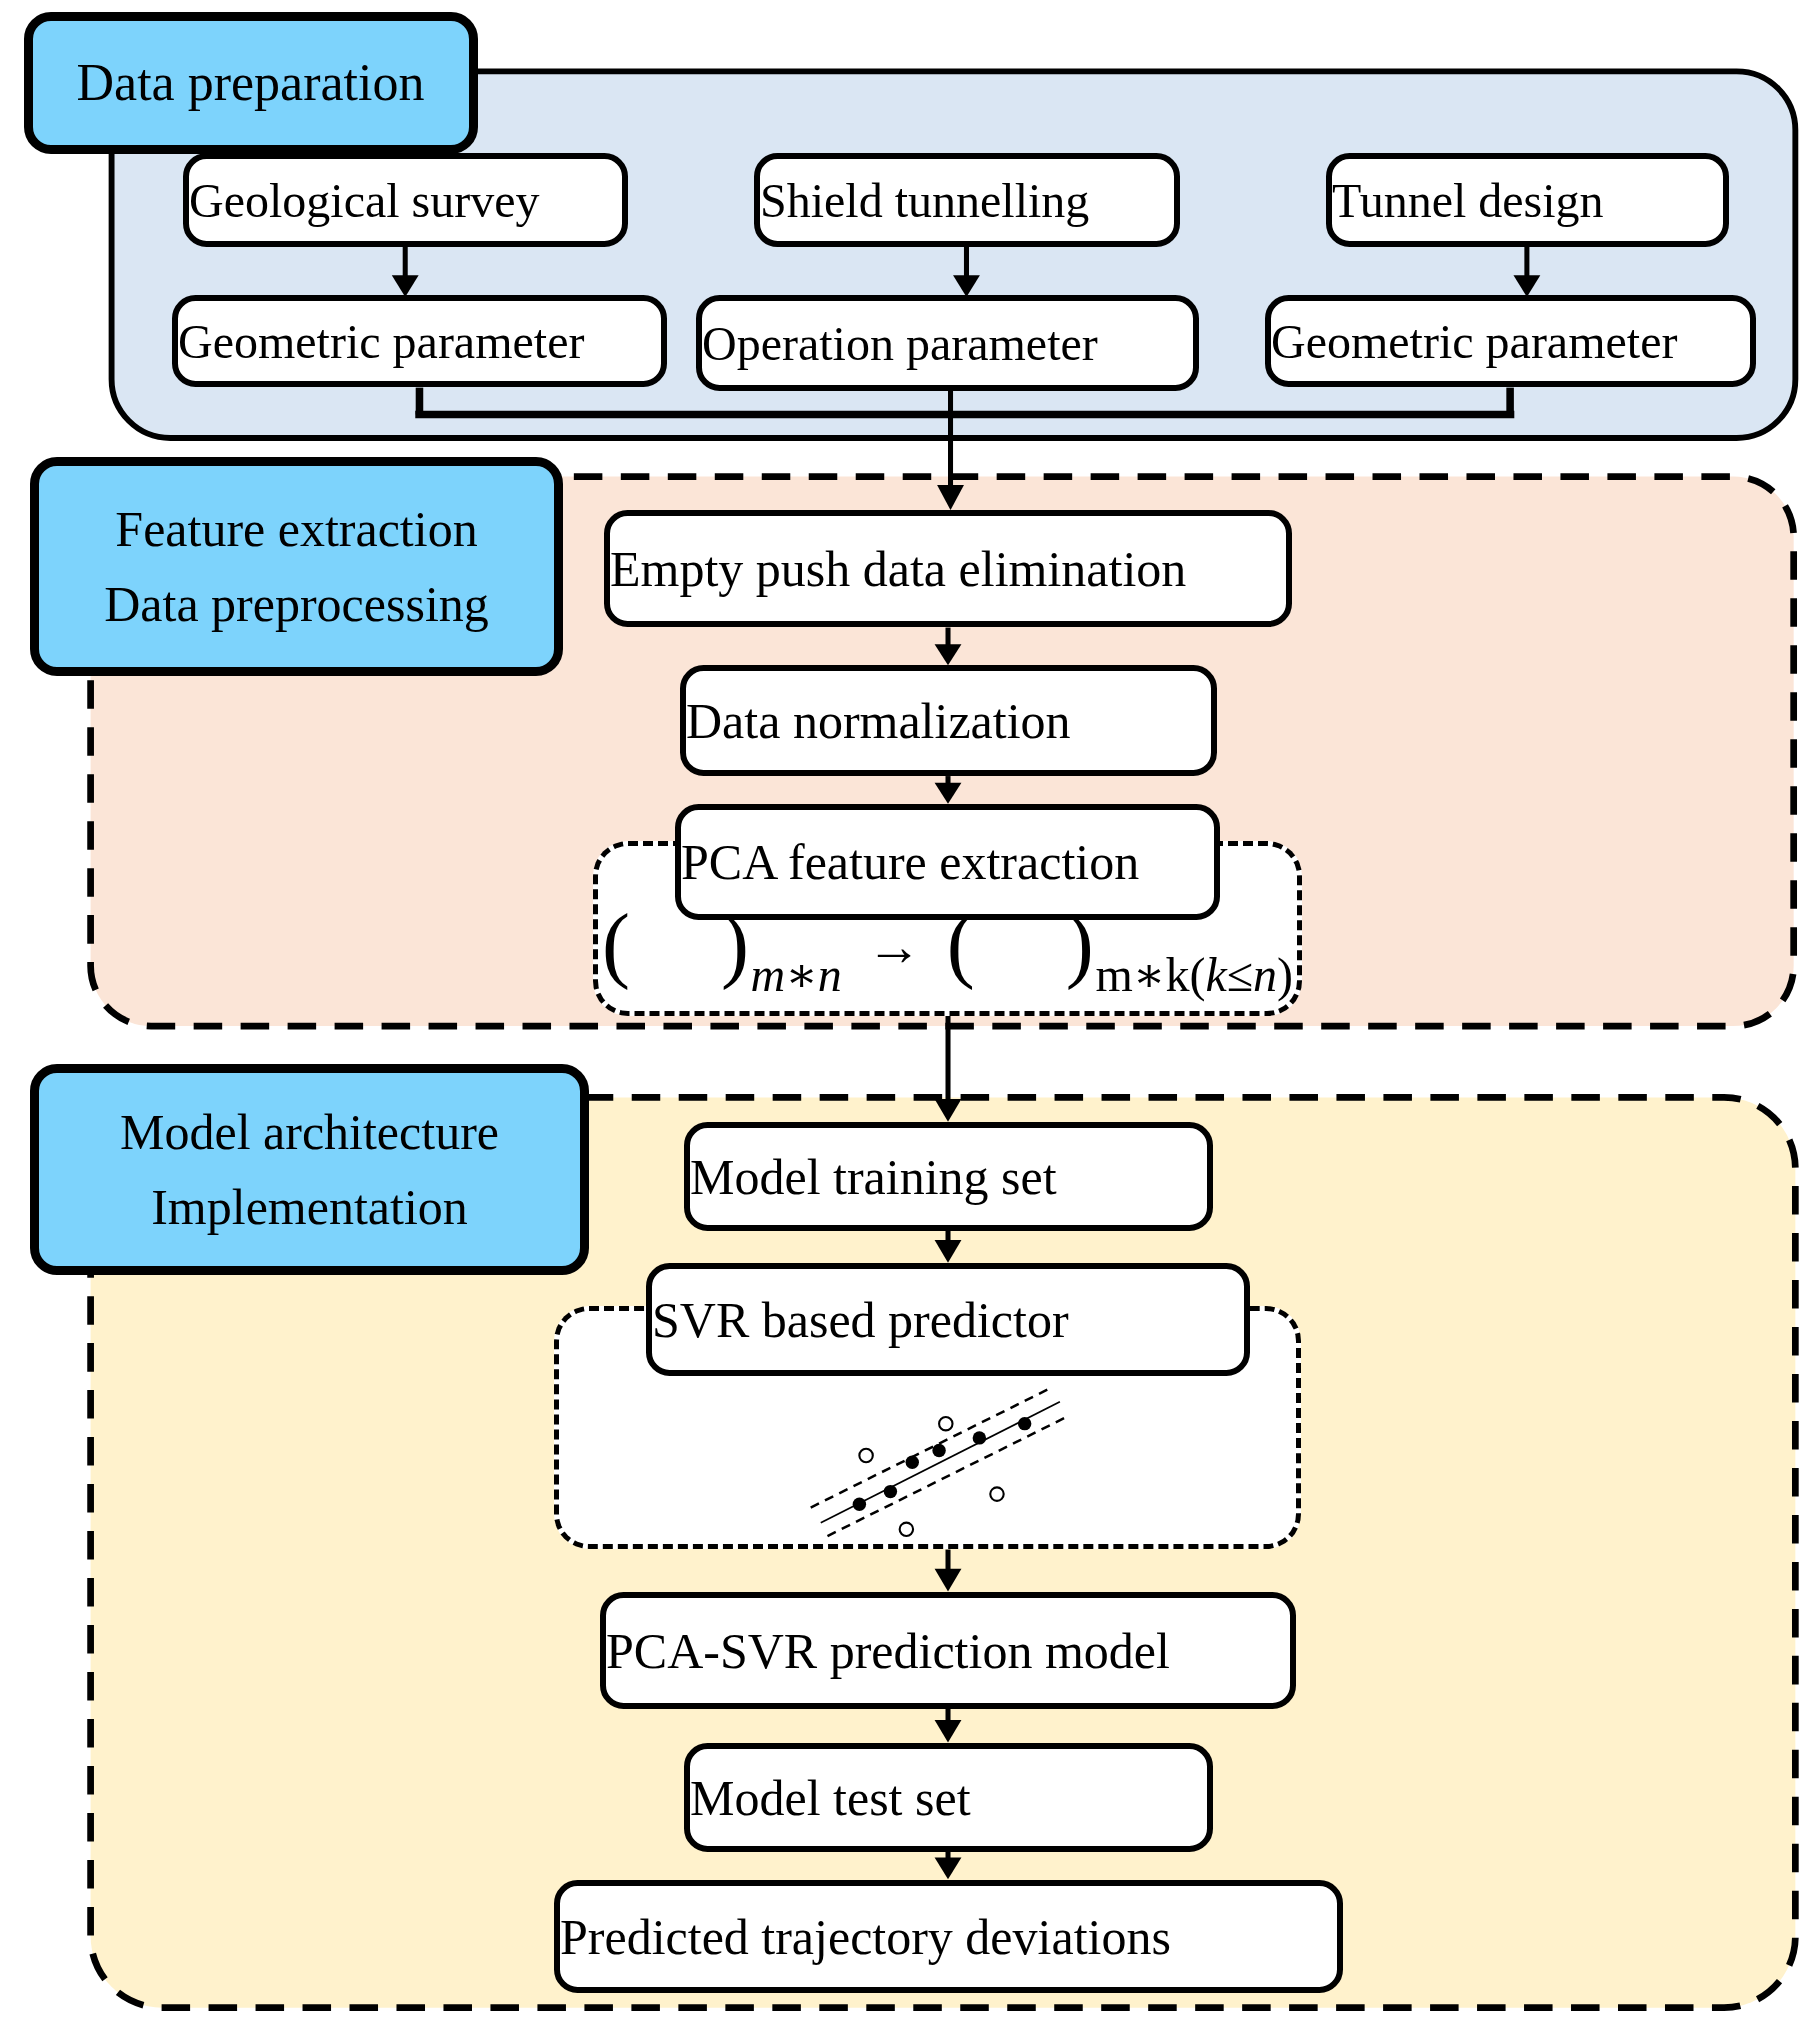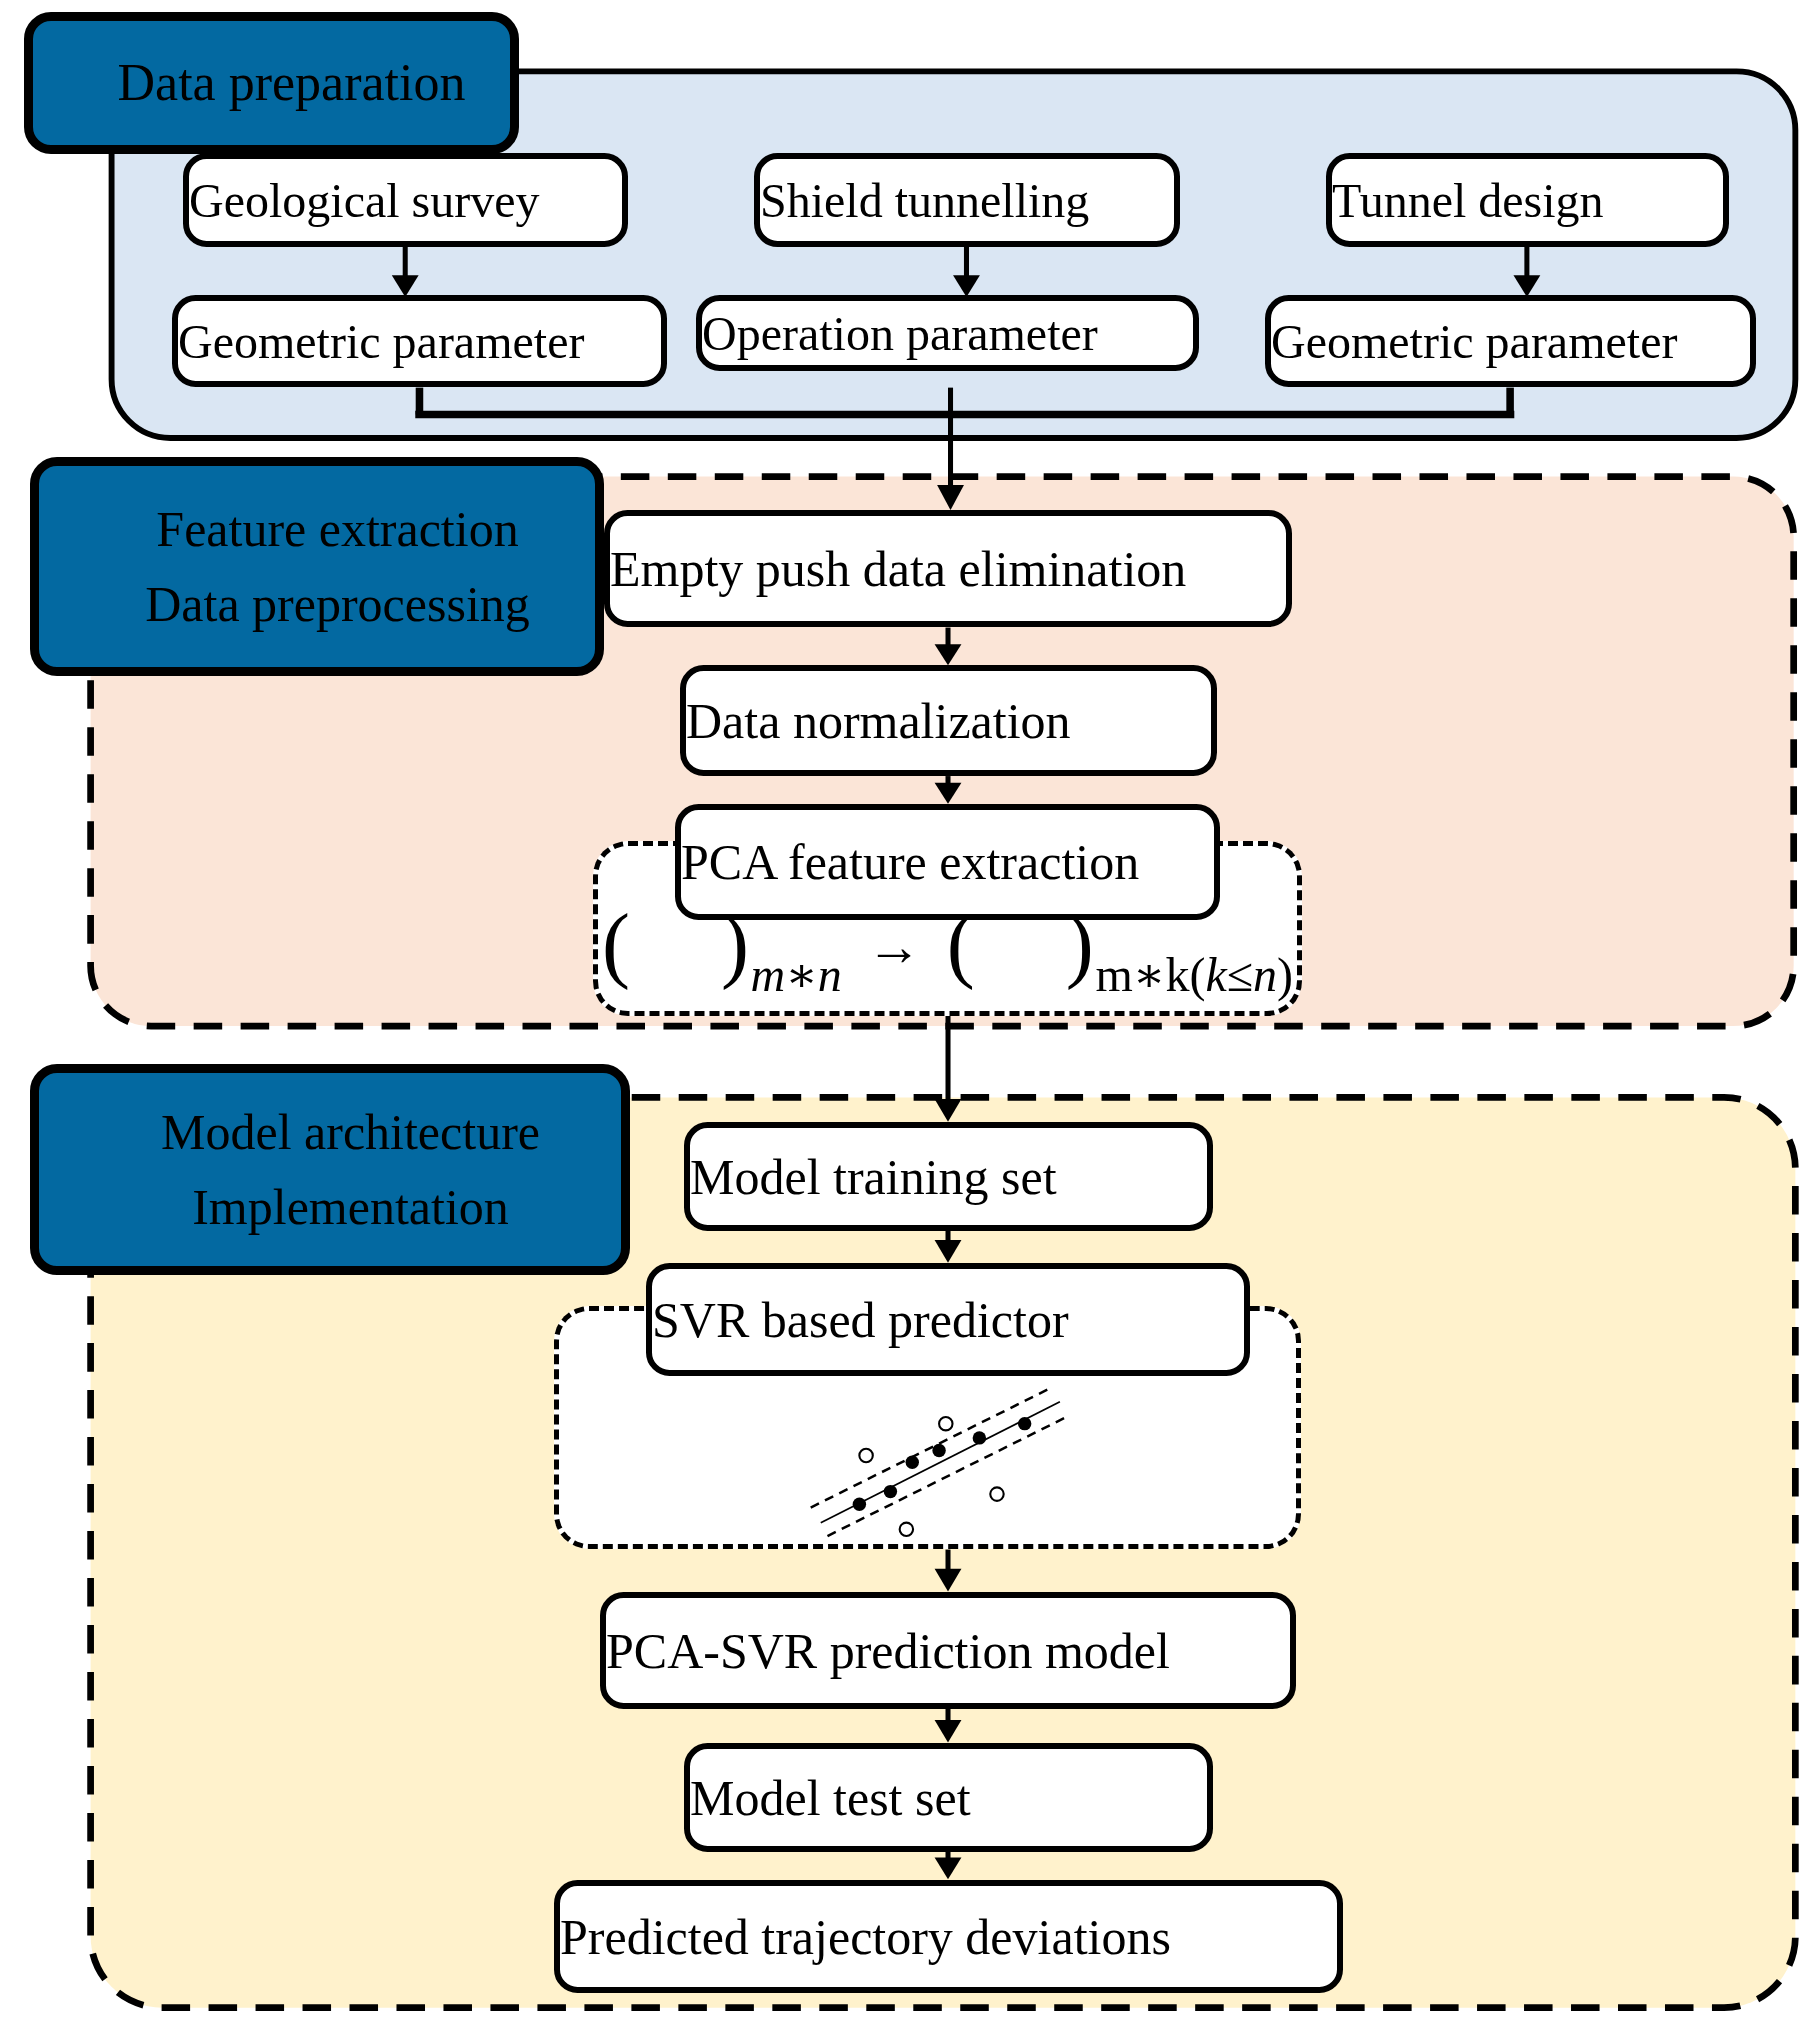--- a/index.html
+++ b/index.html
@@ -10,23 +10,23 @@
   #bg{position:absolute;left:0;top:0;}
   .panel-blue{fill:#dae6f3;stroke:#000;stroke-width:7;}
   .panel-pink{fill:#fbe5d7;stroke:#000;stroke-width:8;stroke-dasharray:34 22;}
   .panel-yellow{fill:#fff2cc;stroke:#000;stroke-width:8;stroke-dasharray:34 22;}
   .conn{stroke:#000;fill:none;}
   .conn-thick{stroke-width:9;}
   .conn-thin{stroke-width:6;}
   .head{fill:#000;stroke:none;}
 
   .labelbox{
-    position:absolute;background:#0369a1;border:9.2px solid #000;border-radius:27px;
+    position:absolute;background:#7dd3fc;border:9.2px solid #000;border-radius:27px;
     display:flex;flex-direction:column;align-items:center;justify-content:center;
-    text-align:right;font-size:50px;line-height:1.5;white-space:nowrap;z-index:5;padding-left:41px;
+    text-align:right;font-size:50px;line-height:1.5;white-space:nowrap;z-index:5;
   }
   .node{
     position:absolute;background:#fff;border:6.7px solid #000;border-radius:23.5px;
     display:flex;align-items:center;justify-content:flex-start;text-align:center;
     font-size:48px;white-space:nowrap;z-index:3;box-sizing:border-box;
   }
   .dashedbox{
     position:absolute;background:#fff;border:5.9px dashed #000;border-radius:35px;
     z-index:2;box-sizing:border-box;
   }
@@ -106,21 +106,21 @@
   <div class="node" style="left:754px;top:153px;width:426px;height:94px;">
     <span>Shield tunnelling</span>
   </div>
   <div class="node" style="left:1326px;top:153px;width:403px;height:94px;">
     <span>Tunnel design</span>
   </div>
 
   <div class="node" style="left:172px;top:295px;width:495px;height:92px;">
     <span>Geometric parameter</span>
   </div>
-  <div class="node" style="left:696px;top:295px;width:503px;height:76px;">
+  <div class="node" style="left:696px;top:295px;width:503px;height:96px;">
     <span>Operation parameter</span>
   </div>
   <div class="node" style="left:1265px;top:295px;width:491px;height:92px;">
     <span>Geometric parameter</span>
   </div>
 
   <div class="node" style="left:604px;top:510px;width:688px;height:117px;font-size:50px;">
     <span>Empty push data elimination</span>
   </div>
   <div class="node" style="left:680px;top:665px;width:537px;height:111px;font-size:50px;">

